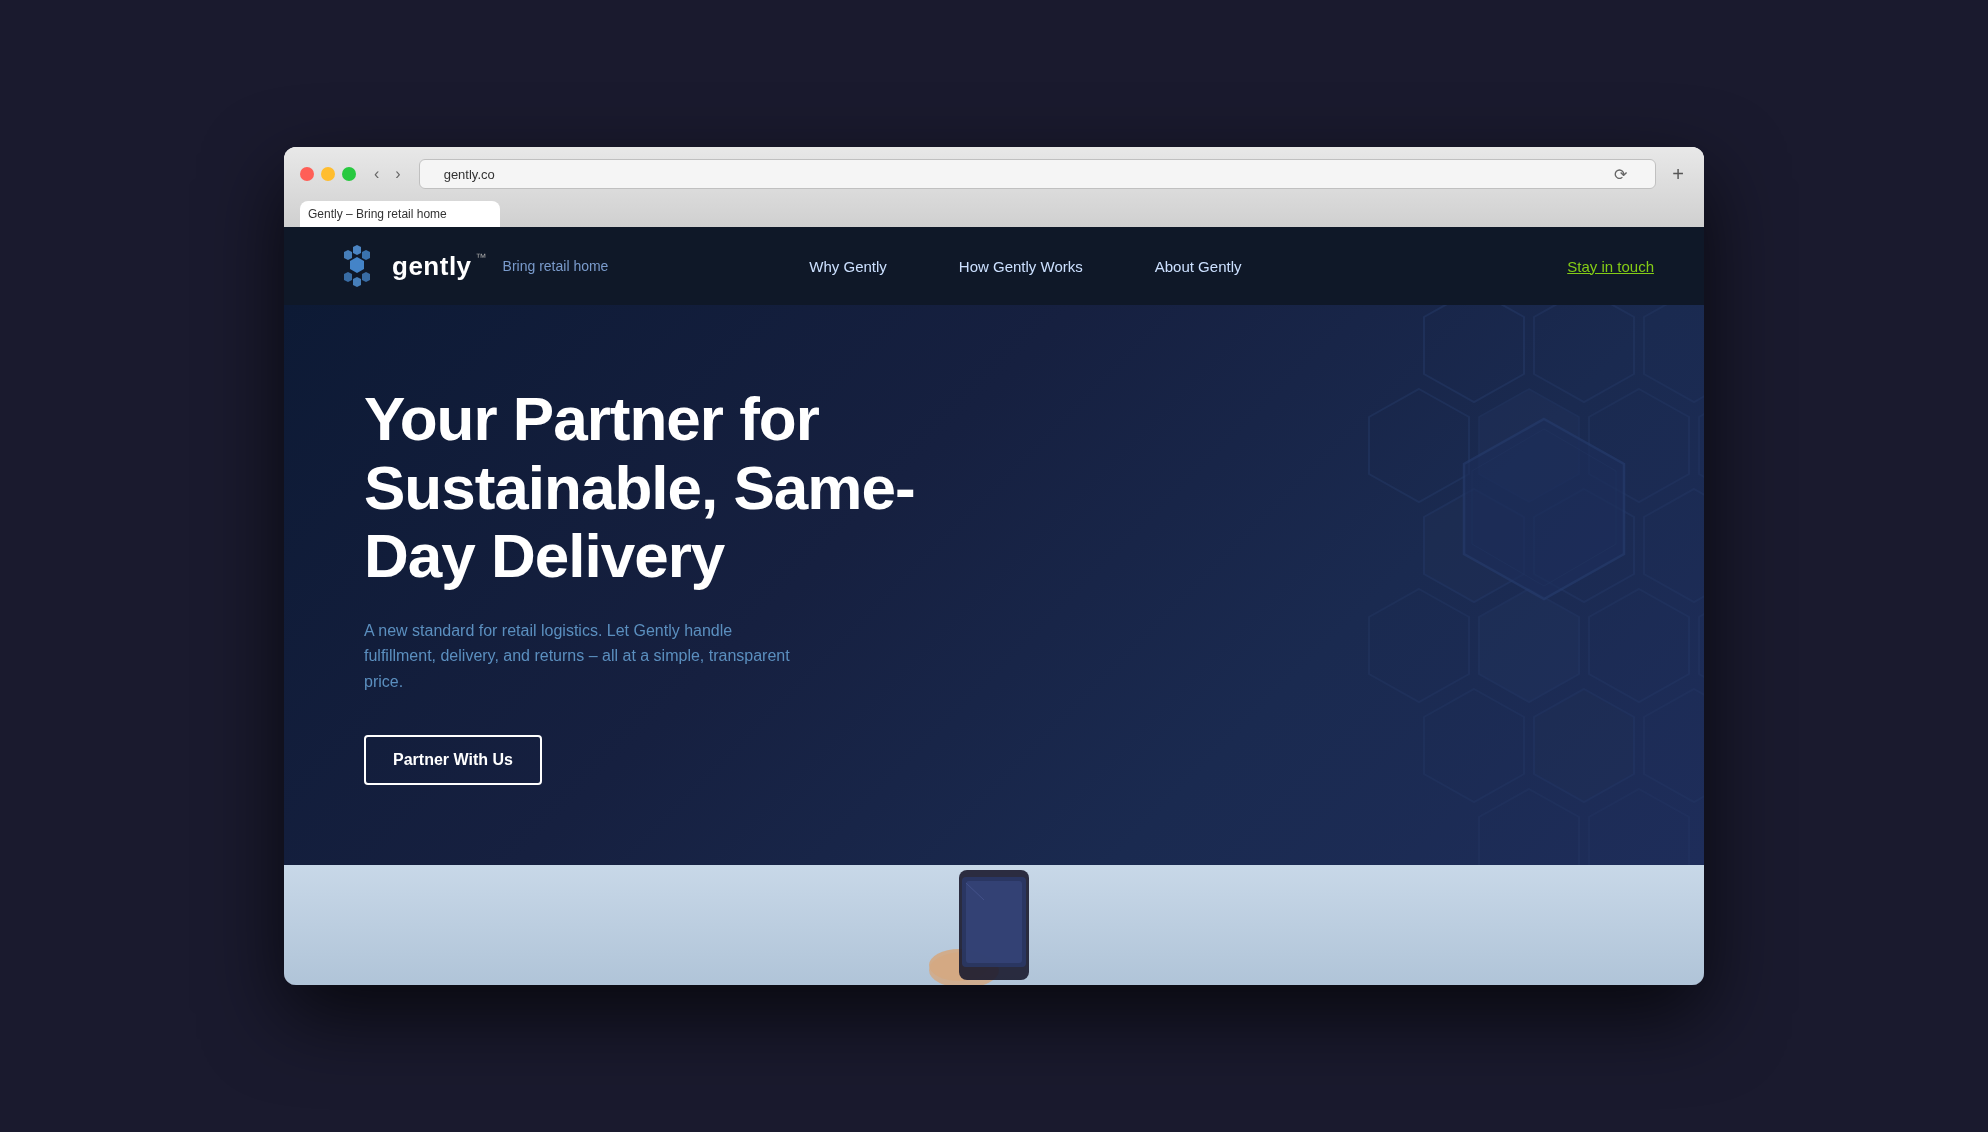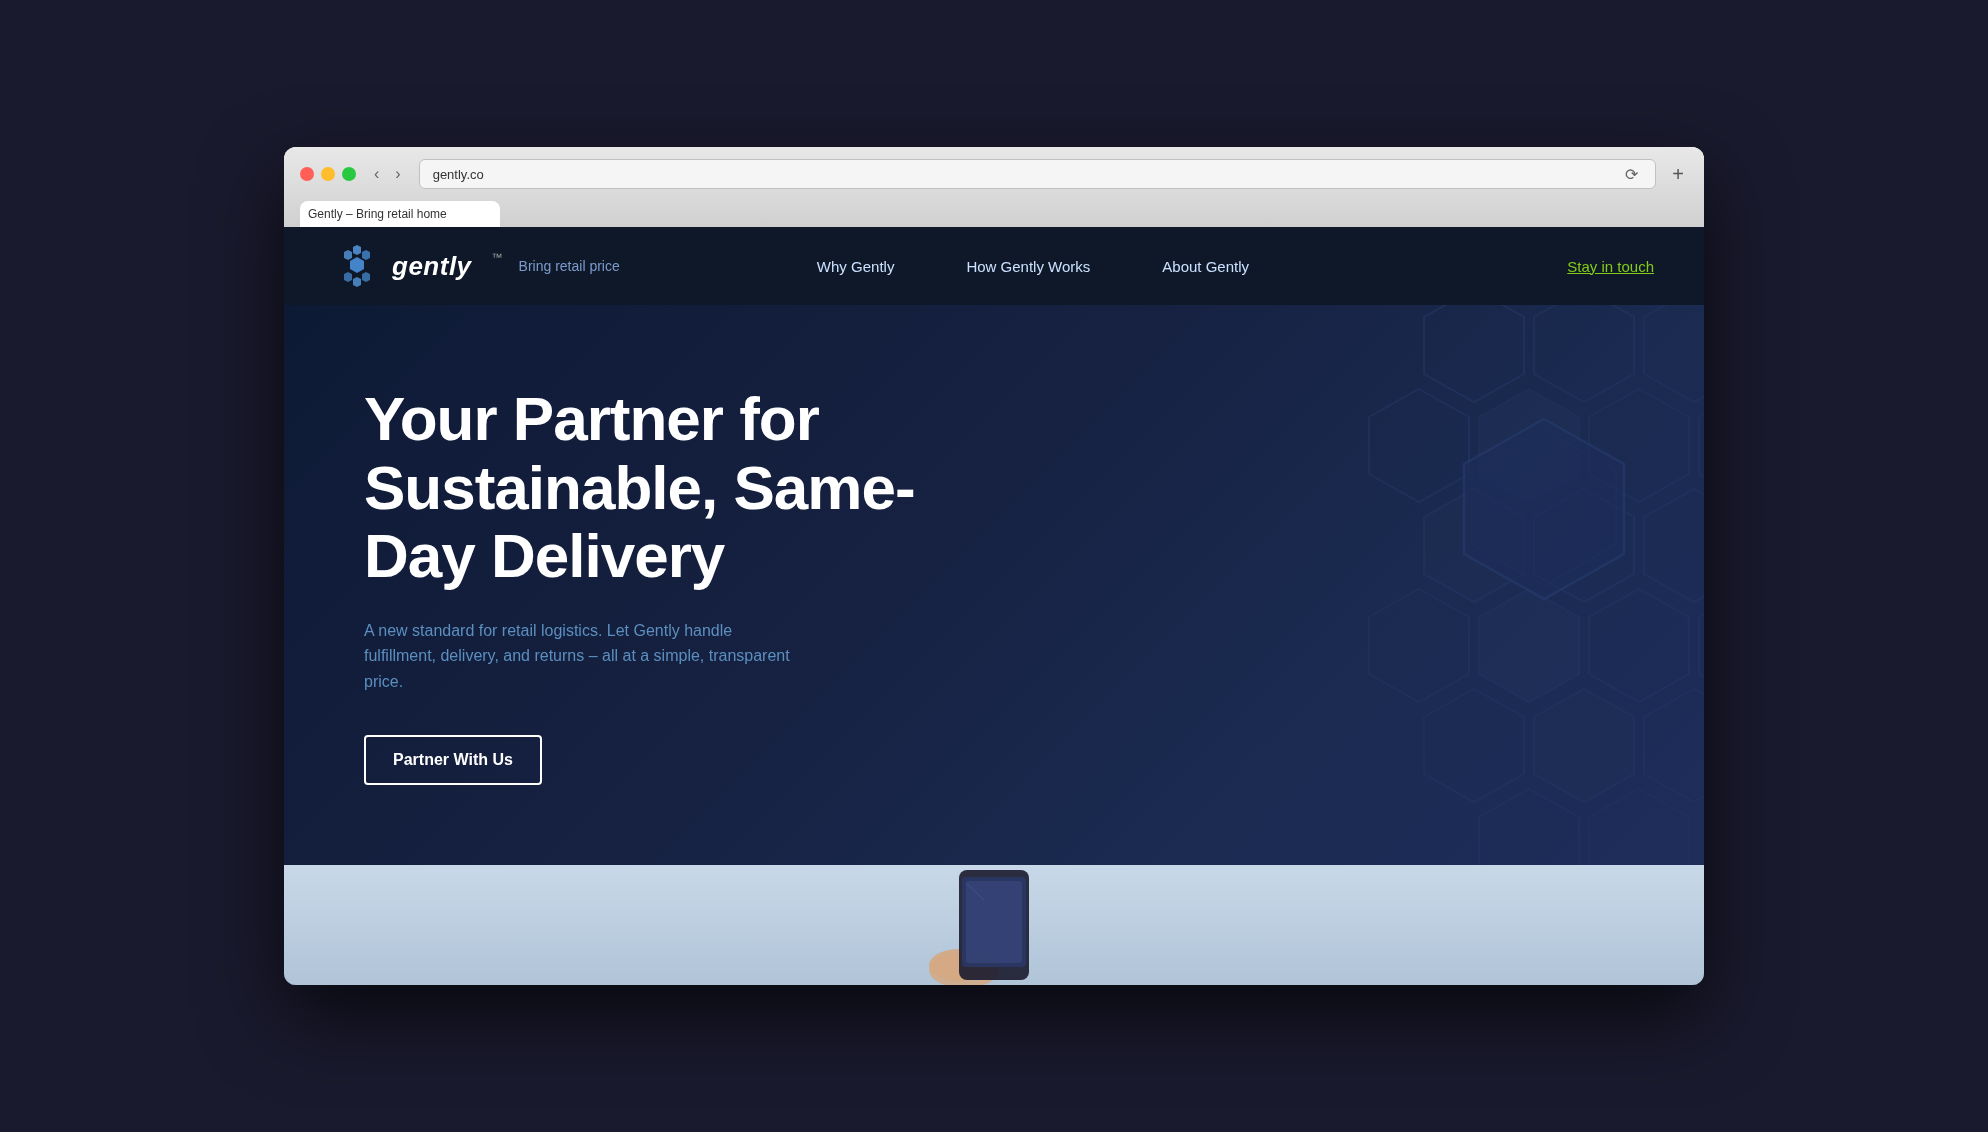--- a/index.html
+++ b/index.html
@@ -70,21 +70,21 @@
     }
 
     .address-bar {
       flex: 1;
       background: #f5f5f5;
       border: 1px solid #c0c0c0;
       border-radius: 6px;
       height: 30px;
       display: flex;
       align-items: center;
-      padding: 0 13px;
+      padding: 0 24px;
     }
 
     .address-bar input {
       border: none;
       background: transparent;
       width: 100%;
       font-size: 13px;
       color: #333;
       outline: none;
     }
@@ -320,26 +320,26 @@
             <polygon points="32,29 36,31 36,37 32,39 28,37 28,31" fill="#4a90d9" opacity="0.7"></polygon>
 
             <polygon points="23,34 27,36 27,42 23,44 19,42 19,36" fill="#5aa0e9" opacity="0.75"></polygon>
 
             <polygon points="14,29 18,31 18,37 14,39 10,37 10,31" fill="#4a90d9" opacity="0.7"></polygon>
 
             <polygon points="14,7 18,9 18,15 14,17 10,15 10,9" fill="#5aa0e9" opacity="0.75"></polygon>
           </g>
         </svg>
         <div>
-          <span style="display:flex; align-items:flex-start; gap:20px;font-style:italic;">
+          <span style="display:flex; align-items:flex-start; gap:4px;">
             <span class="logo-text">gently</span>
             <span class="logo-tm">™</span>
           </span>
         </div>
-        <span class="tagline">Bring retail price</span>
+        <span class="tagline">Bring retail home</span>
       </div>
 
       <div class="nav-links">
         <a class="nav-link">Why Gently</a>
         <a class="nav-link">How Gently Works</a>
         <a class="nav-link">About Gently</a>
       </div>
 
       <a class="nav-cta">Stay in touch</a>
     </nav>

